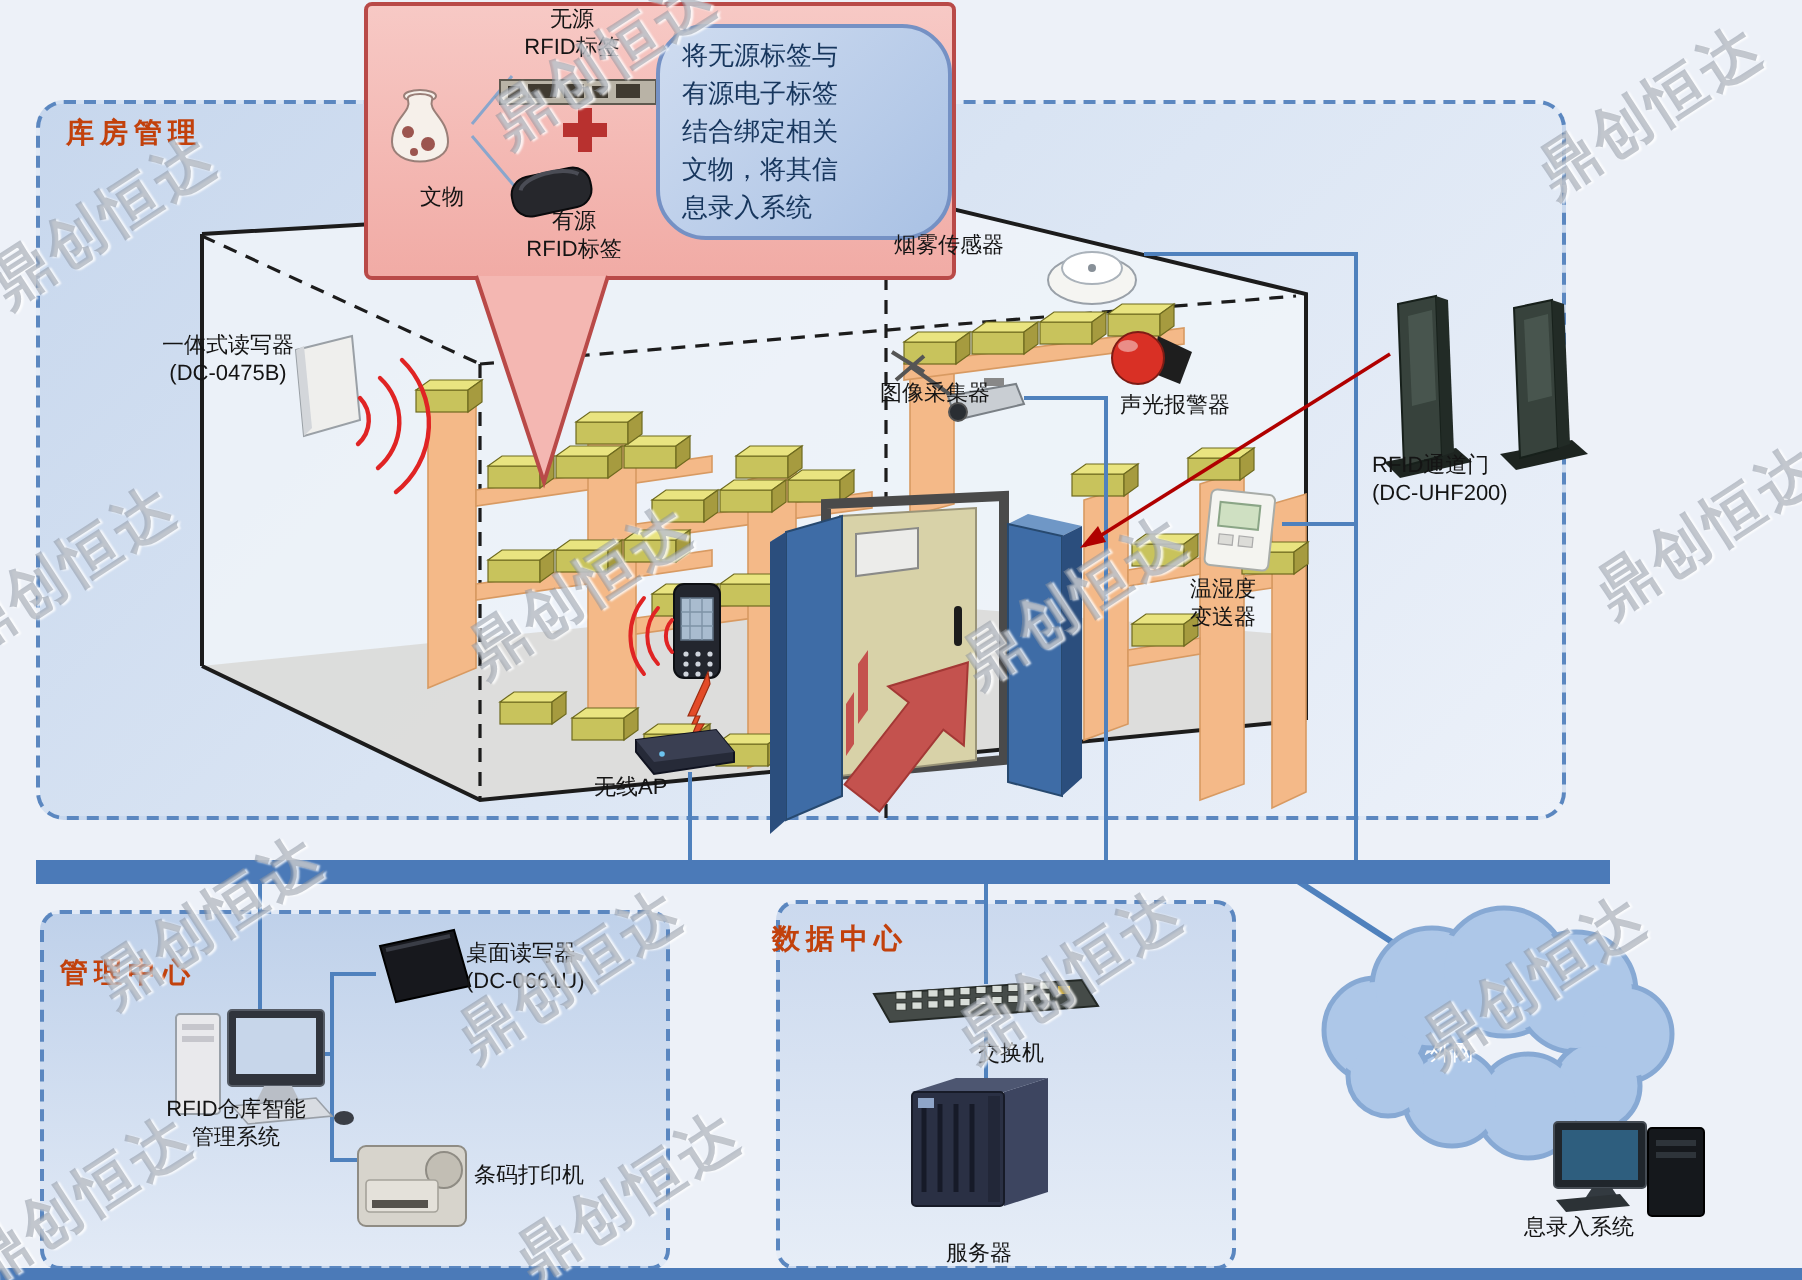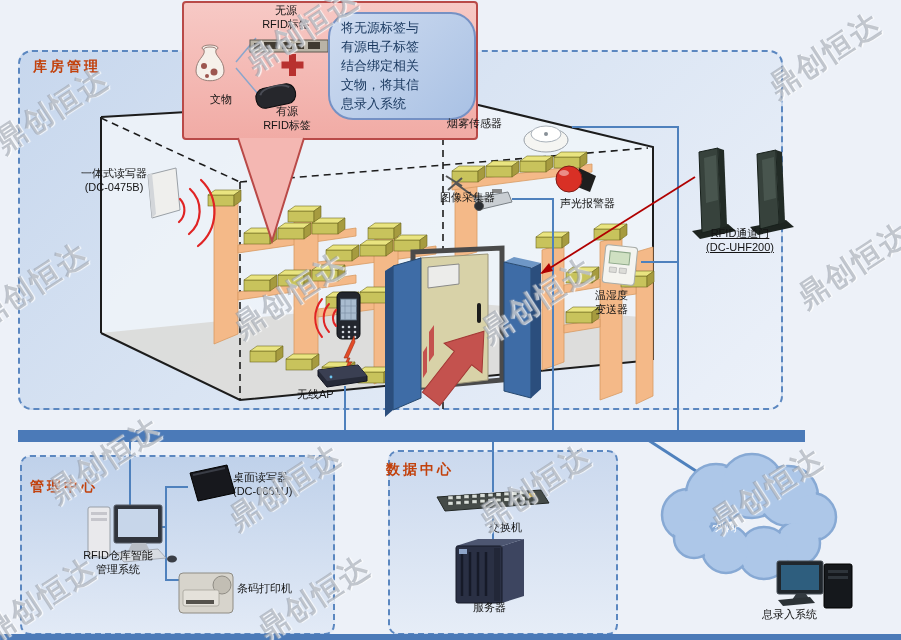--- a/index.html
+++ b/index.html
@@ -363,31 +363,31 @@
 RFID标签</div>
 
   <div class="lbl" style="left:56px;top:166px;width:116px;text-align:center;">一体式读写器
 (DC-0475B)</div>
   <div class="lbl" style="left:447px;top:116px;">烟雾传感器</div>
   <div class="lbl" style="left:440px;top:162px;margin-top:28px;">图像采集器</div>
   <div class="lbl" style="left:560px;top:196px;">声光报警器</div>
   <div class="lbl" style="left:595px;top:288px;">温湿度
 变送器</div>
   <div class="lbl" style="left:297px;top:387px;">无线AP</div>
-  <div class="lbl" style="left:686px;top:226px;width:108px;text-align:center;text-decoration:underline;">RFID通道门
+  <div class="lbl" style="left:686px;top:226px;width:108px;text-align:left;">RFID通道门
 (DC-UHF200)</div>
 
   <div class="lbl" style="left:56px;top:548px;width:124px;text-align:center;">RFID仓库智能
 管理系统</div>
   <div class="lbl" style="left:233px;top:470px;">桌面读写器
 (DC-0661U)</div>
   <div class="lbl" style="left:237px;top:581px;">条码打印机</div>
 
   <div class="lbl" style="left:489px;top:520px;">交换机</div>
-  <div class="lbl" style="left:473px;top:600px;text-align:right;">服务器</div>
+  <div class="lbl" style="left:473px;top:620px;text-align:right;">服务器</div>
 
   <div class="lbl" style="left:715px;top:520px;color:#ffffff;font-size:11px;">外网</div>
   <div class="lbl" style="left:762px;top:607px;">息录入系统</div>
 
   <div class="wm" style="left:-12px;top:90px;">鼎创恒达</div>
   <div class="wm" style="left:238px;top:10px;">鼎创恒达</div>
   <div class="wm" style="left:761px;top:35px;">鼎创恒达</div>
   <div class="wm" style="left:-32px;top:265px;">鼎创恒达</div>
   <div class="wm" style="left:226px;top:275px;">鼎创恒达</div>
   <div class="wm" style="left:473px;top:280px;">鼎创恒达</div>

